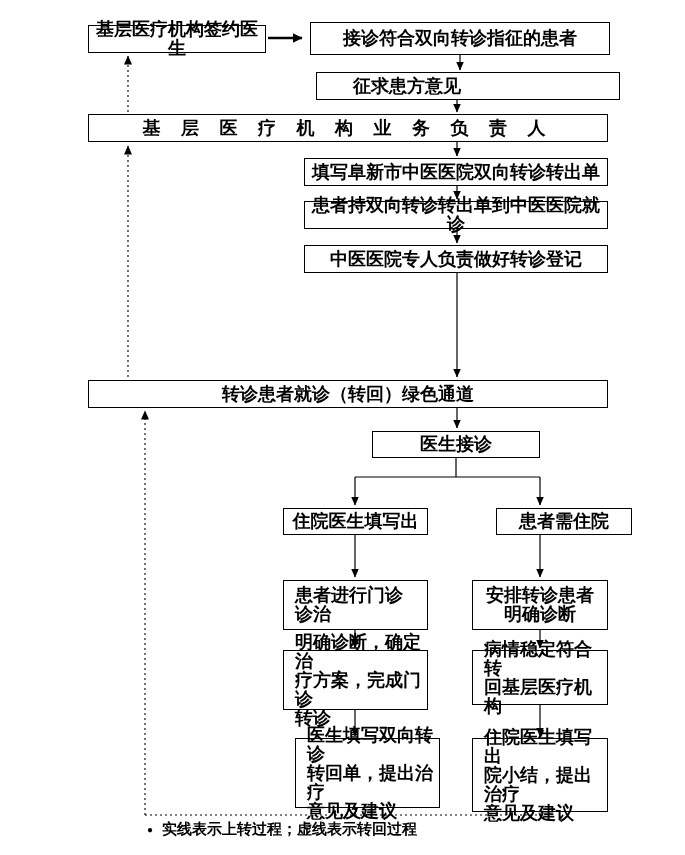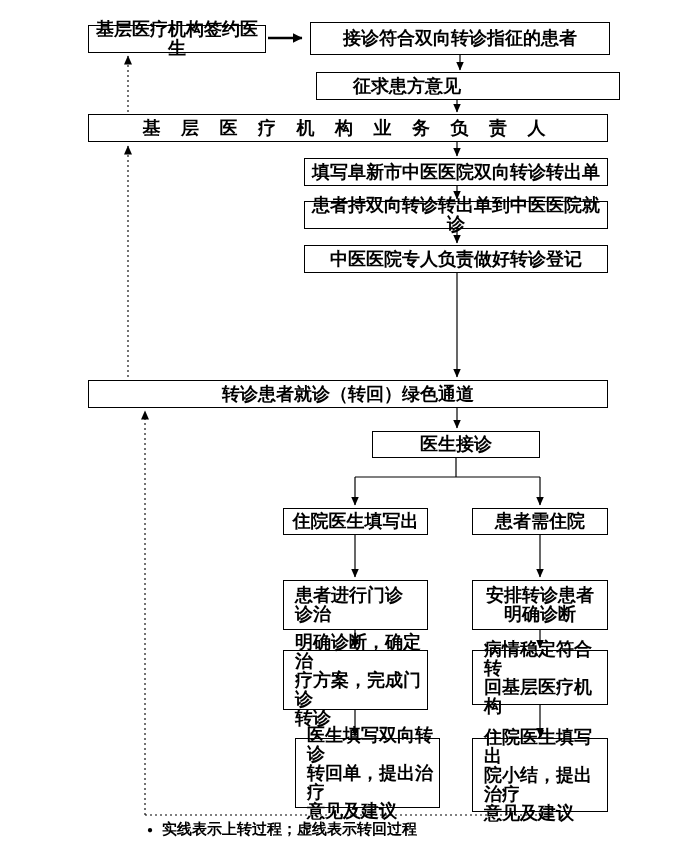--- a/index.html
+++ b/index.html
@@ -83,21 +83,21 @@
   <div class="box" style="left:304px;top:201px;width:304px;height:28px;">患者持双向转诊转出单到中医医院就诊</div>
 
   <div class="box" style="left:304px;top:245px;width:304px;height:28px;">中医医院专人负责做好转诊登记</div>
 
   <div class="box" style="left:88px;top:380px;width:520px;height:28px;">转诊患者就诊（转回）绿色通道</div>
 
   <div class="box" style="left:372px;top:431px;width:168px;height:27px;">医生接诊</div>
 
   <div class="box" style="left:283px;top:508px;width:145px;height:27px;">住院医生填写出</div>
 
-  <div class="box" style="left:472px;top:508px;width:136px;height:27px;">患者需住院</div>
+  <div class="box" style="left:496px;top:508px;width:136px;height:27px;">患者需住院</div>
 
   <div class="box al" style="left:283px;top:580px;width:145px;height:50px;">患者进行门诊
 诊治</div>
 
   <div class="box" style="left:472px;top:580px;width:136px;height:50px;">安排转诊患者
 明确诊断</div>
 
   <div class="box al" style="left:283px;top:650px;width:145px;height:60px;">明确诊断，确定治
 疗方案，完成门诊
 转诊</div>

